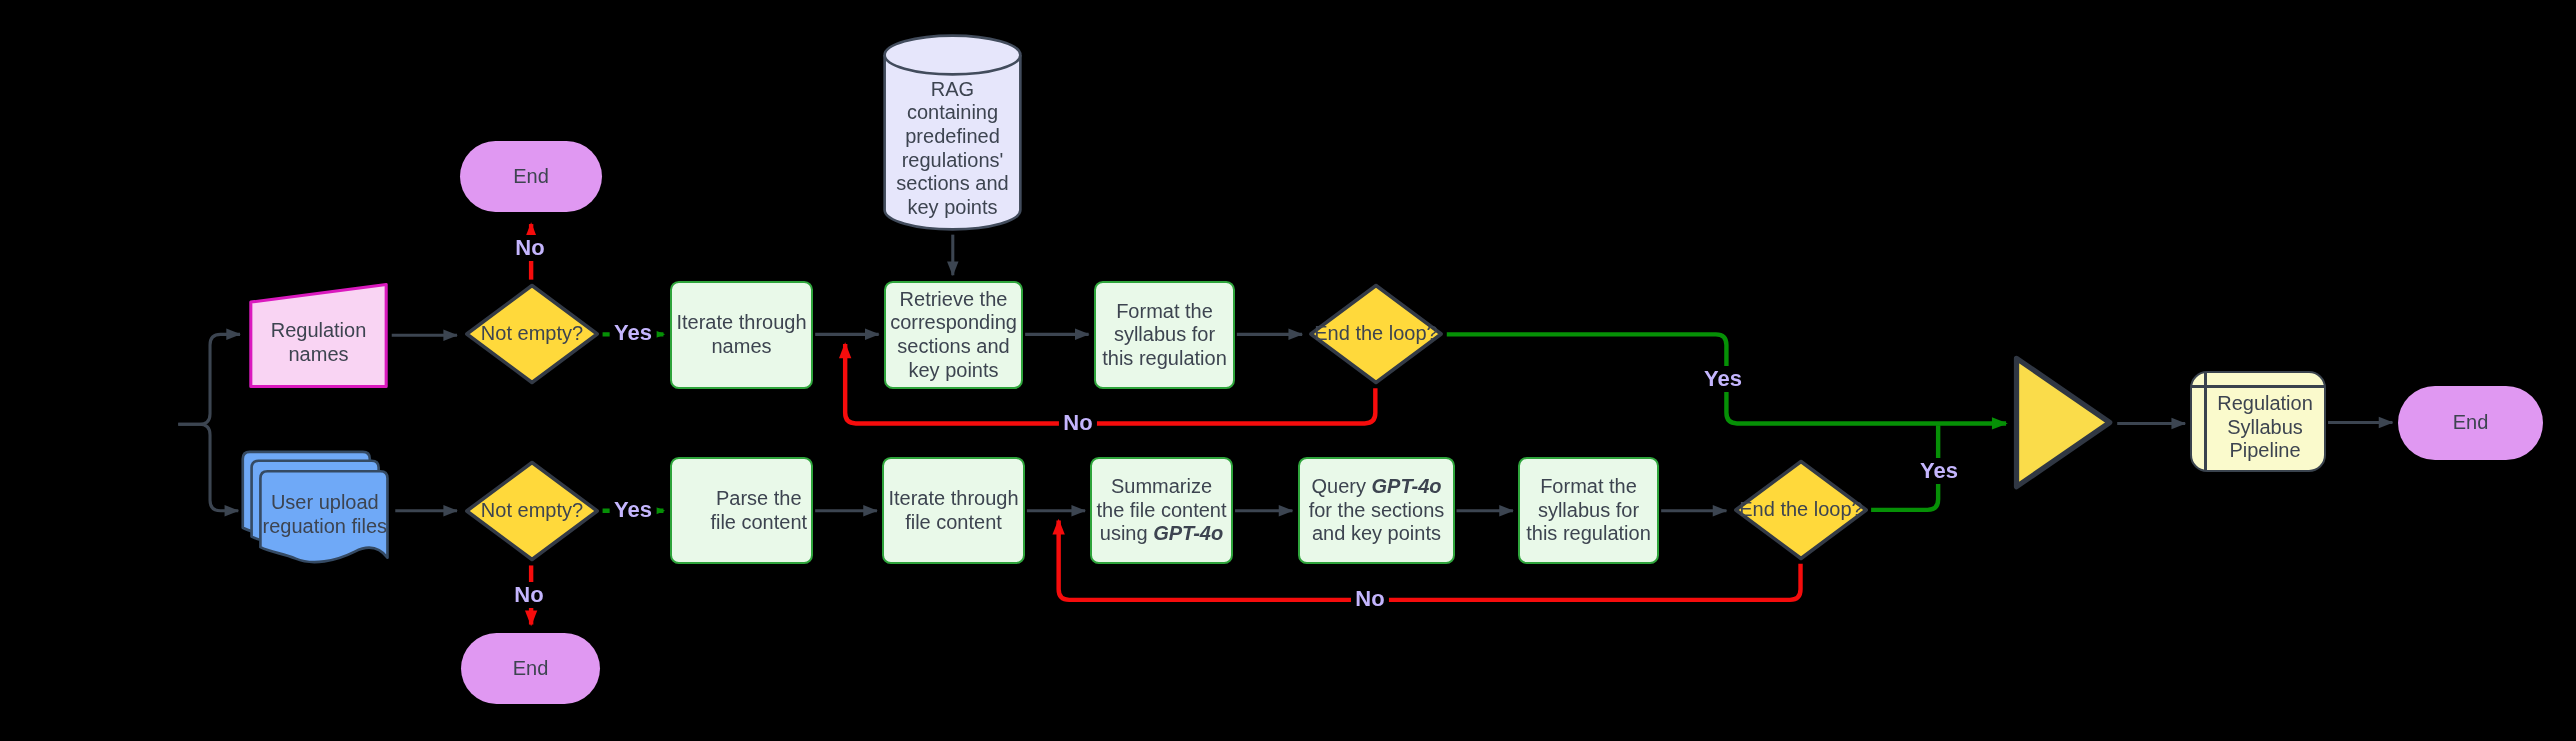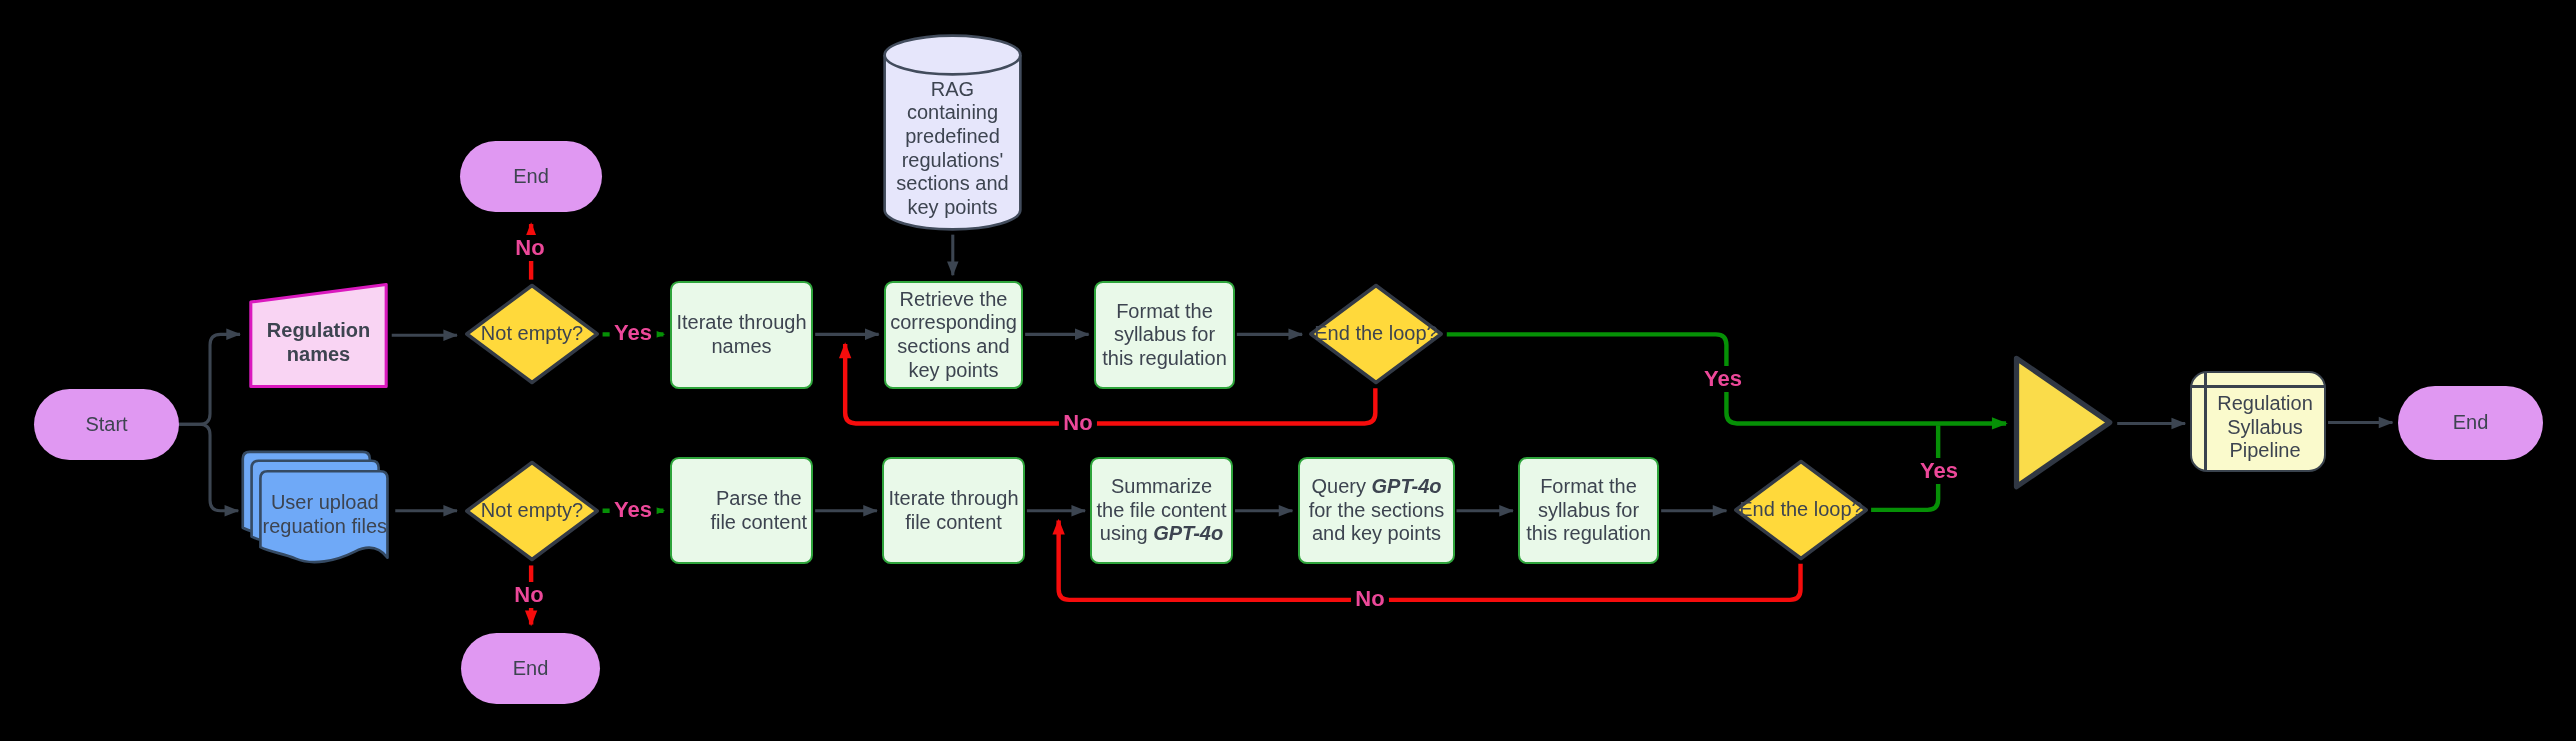--- a/index.html
+++ b/index.html
@@ -18,21 +18,21 @@
   .terminal{background:#E098F2;border-radius:37px;}
   .process{background:#E9F9E9;border:2.6px solid #2EA43B;border-radius:8.8px;padding:1.8px 3.5px;}
   .note{
     background:#FAFACC;border:2.6px solid #3A434E;border-radius:17px;
   }
   .note .vline{position:absolute;left:12.4px;top:0;bottom:0;width:2.2px;background:#3A434E;z-index:1;}
   .note .hline{position:absolute;left:0;right:0;top:12.4px;height:2.2px;background:#3A434E;z-index:1;}
   .note .lbl{padding-left:14px;padding-top:12.4px;}
   .edge-label{
     position:absolute;transform:translate(-50%,-50%);
-    background:#000;color:#ec4899;font-size:22px;font-weight:bold;
+    background:#000;color:#c4b5fd;font-size:22px;font-weight:bold;
     padding:0 4.4px;z-index:5;white-space:nowrap;text-align:right;
   }
   .gpt{font-weight:bold;font-style:italic;}
 </style>
 </head>
 <body>
 
 <div id="canvas">
 
   <svg id="edges" viewBox="0 0 2920 840">
@@ -74,25 +74,22 @@
     </g>
 
     <g stroke="#F60C0C" stroke-width="5" fill="none">
       <path d="M602,317 V254" marker-end="url(#ah-red)"></path>
       <path d="M602,641 V708" marker-end="url(#ah-red)"></path>
       <path d="M1559,440 V468 Q1559,480 1547,480 H970 Q958,480 958,468 V390" marker-end="url(#ah-red)"></path>
       <path d="M2041,639 V668 Q2041,680 2029,680 H1212 Q1200,680 1200,668 V590" marker-end="url(#ah-red)"></path>
     </g>
   </svg>
 
-  <div class="node terminal" style="left:34px;top:389px;width:145px;height:71px;">
-    <span class="lbl">Start</span>
-  </div>
-
-  <div class="node" style="left:247px;top:281px;width:143px;height:109px;font-weight:bold;">
+
+  <div class="node" style="left:247px;top:281px;width:143px;height:109px;">
     <svg width="143" height="109" viewBox="0 0 162 124">
       <polygon points="4,24 158,4 158,120 4,120" fill="#F9D4F3" stroke="#DA19BE" stroke-width="3.5" stroke-linejoin="round"></polygon>
     </svg>
     <span class="lbl" style="padding-top:14px;">Regulation names</span>
   </div>
 
   <div class="node" style="left:463px;top:282px;width:138px;height:104px;">
     <svg width="138" height="104" viewBox="0 0 156 118">
       <polygon points="78,4 152,59 78,114 4,59" fill="#FFD93B" stroke="#333A46" stroke-width="4" stroke-linejoin="round"></polygon>
     </svg>

